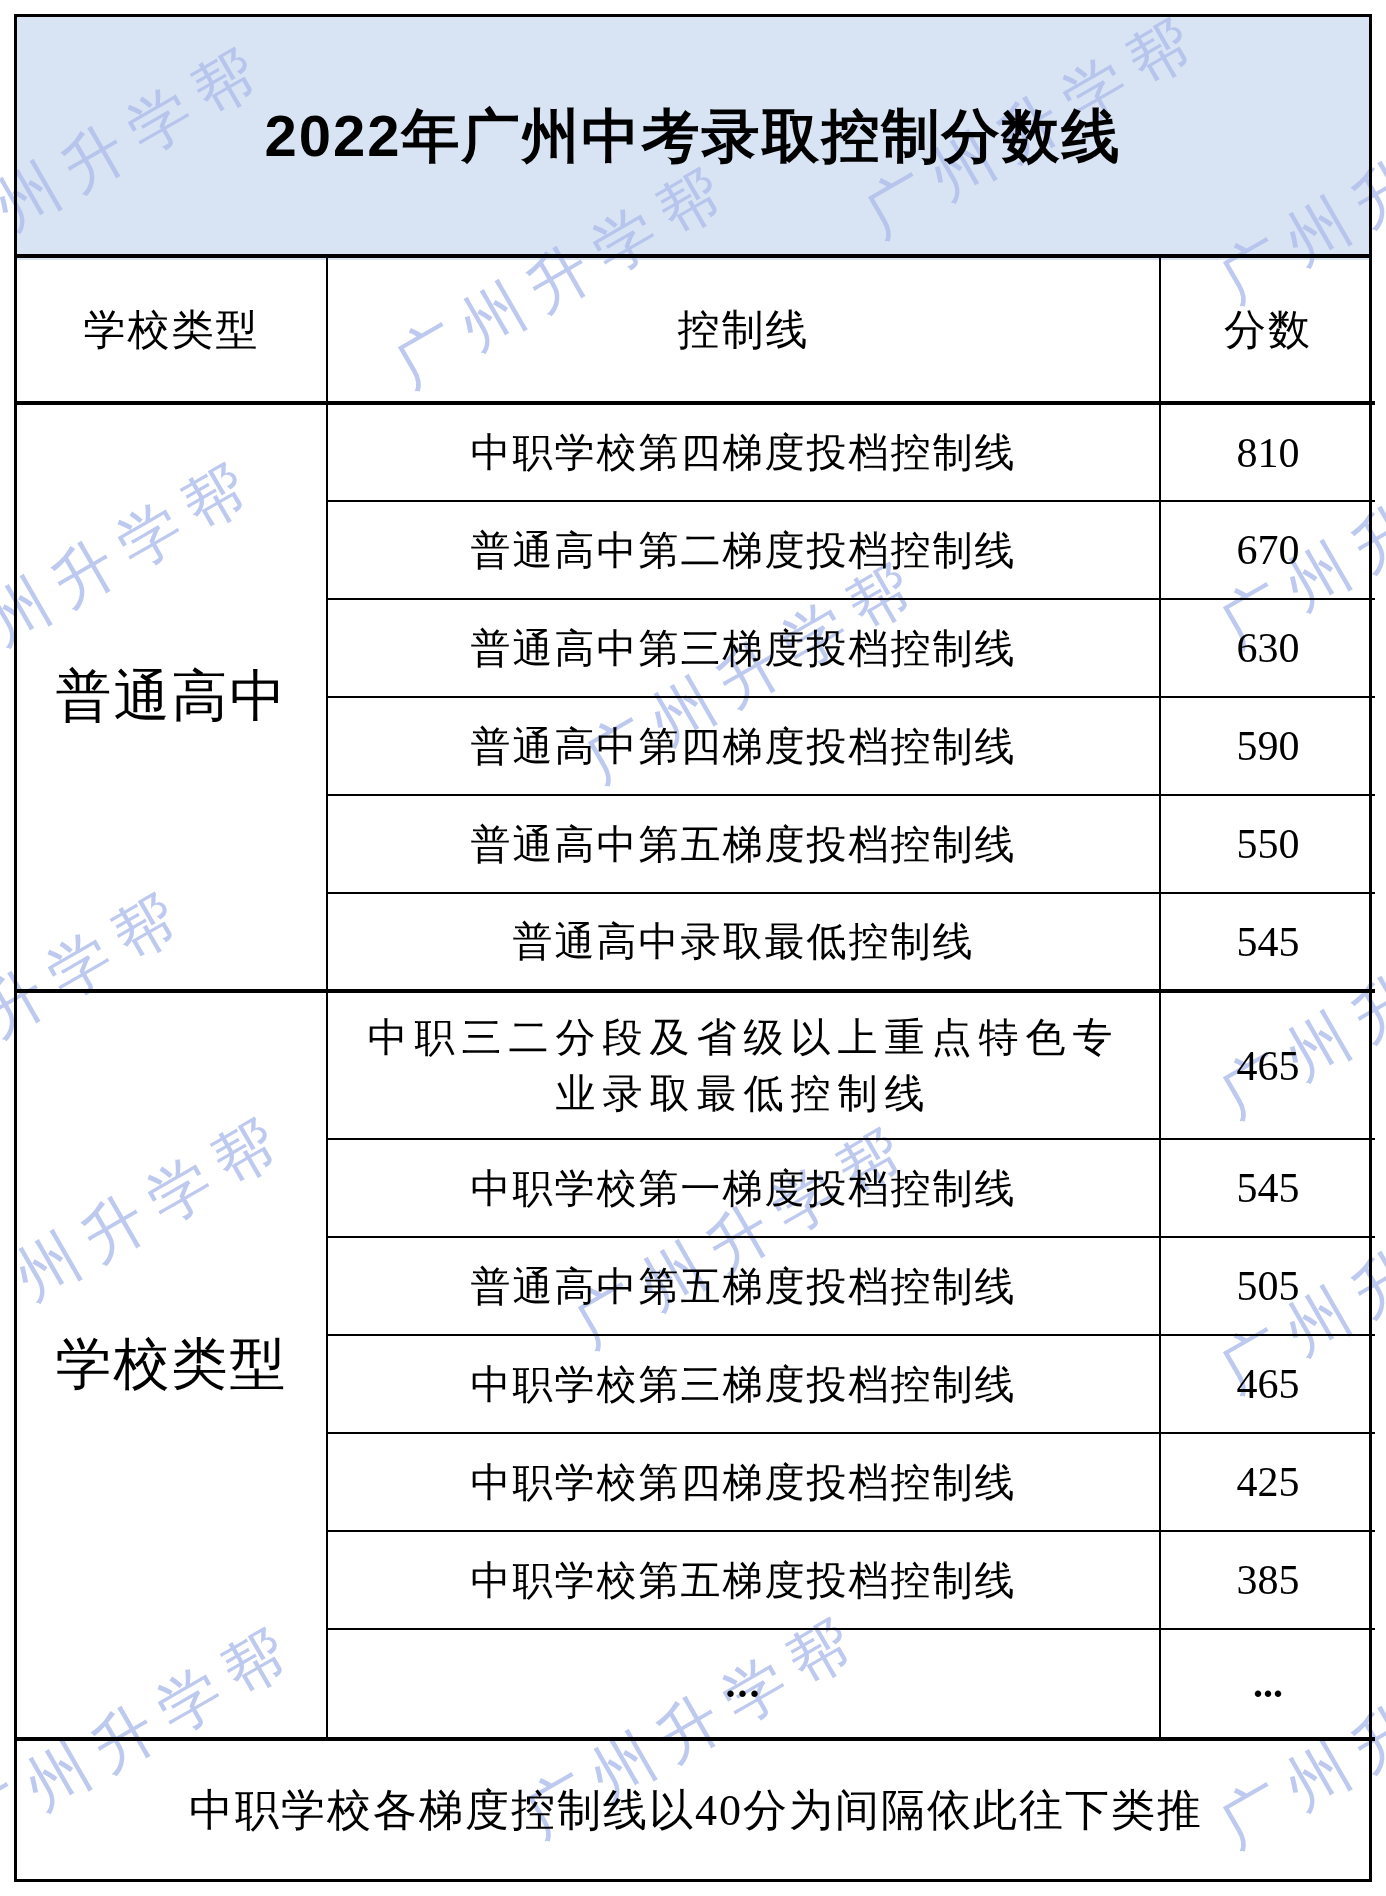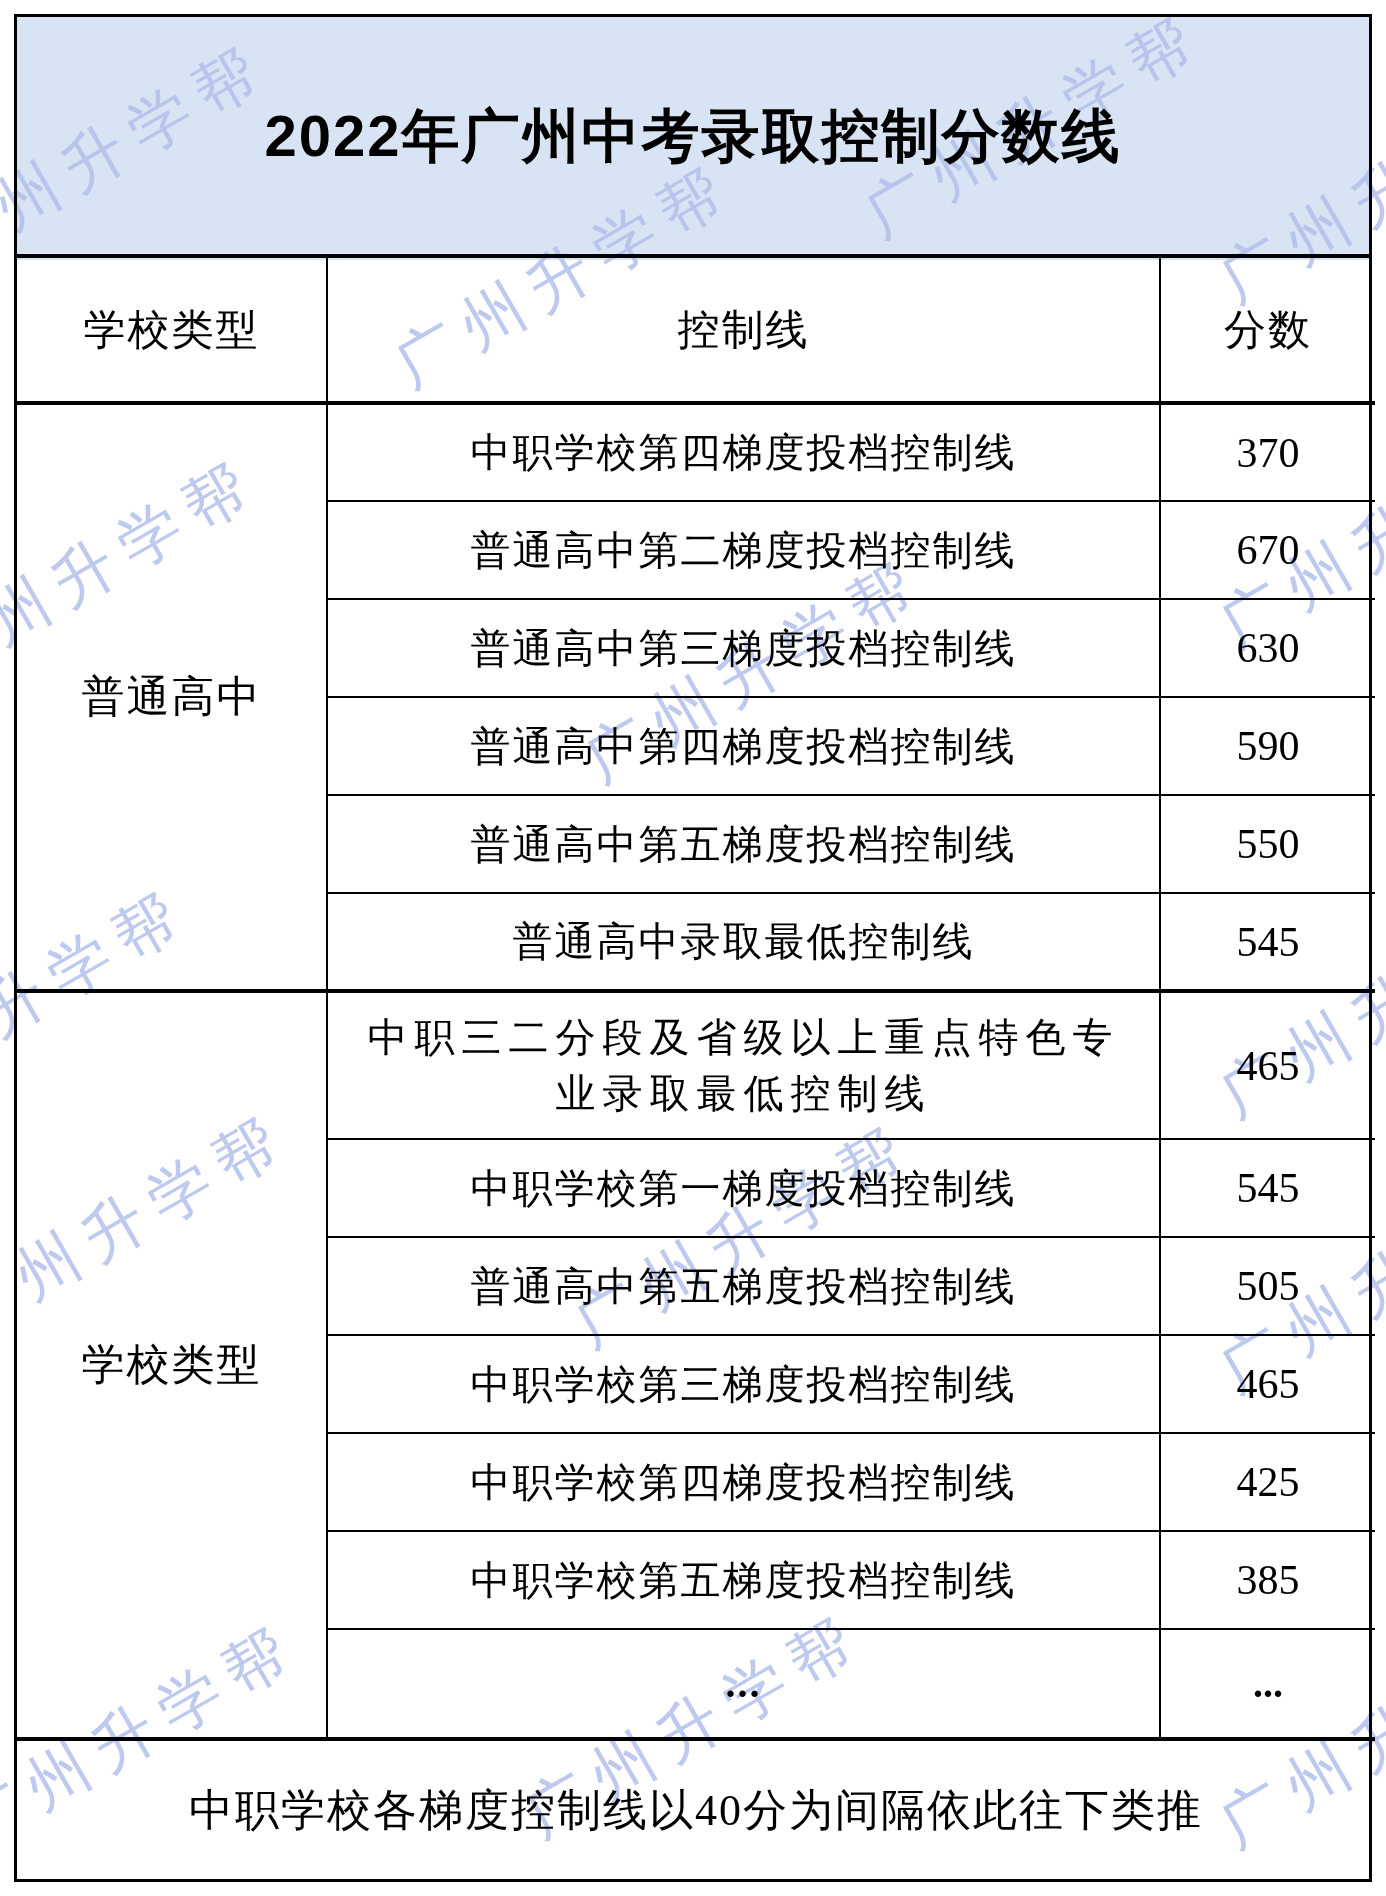--- a/index.html
+++ b/index.html
@@ -72,21 +72,21 @@
 
   tr.head{height:145px;padding-left:12px;}
   tr.head td{border-top:none;border-bottom-width:4px;font-size:42px;letter-spacing:2px;}
   tr.r{height:98px;}
   tr.tall{height:148px;}
   tr.dots{height:110px;}
   tr.sect td{border-top-width:4px;}
   tr.footer{height:140px;padding-left:8px;}
   tr.footer td{border-top-width:4px;font-size:44px;letter-spacing:2px;}
 
-  td.cat{font-size:43px;letter-spacing:2px;margin-left:43px;}
+  td.cat{font-size:56px;letter-spacing:2px;margin-left:43px;}
   td.line{font-size:40px;letter-spacing:2px;}
   td.score-val{font-size:42px;}
   .wrap{
     width:762px;margin:16px auto;
     font-size:40px;letter-spacing:7px;
     line-height:1.4;text-align:center;
   }
   tr.dots td{font-size:40px;font-weight:700;}
 </style>
 </head>
@@ -129,21 +129,21 @@
       <tbody>
         <tr class="head">
           <td>学校类型</td>
           <td>控制线</td>
           <td>分数</td>
         </tr>
 
         <tr class="r">
           <td class="cat" rowspan="6">普通高中</td>
           <td class="line">中职学校第四梯度投档控制线</td>
-          <td class="score-val">370</td>
+          <td class="score-val">810</td>
         </tr>
         <tr class="r">
           <td class="line">普通高中第二梯度投档控制线</td>
           <td class="score-val">670</td>
         </tr>
         <tr class="r">
           <td class="line">普通高中第三梯度投档控制线</td>
           <td class="score-val">630</td>
         </tr>
         <tr class="r">

